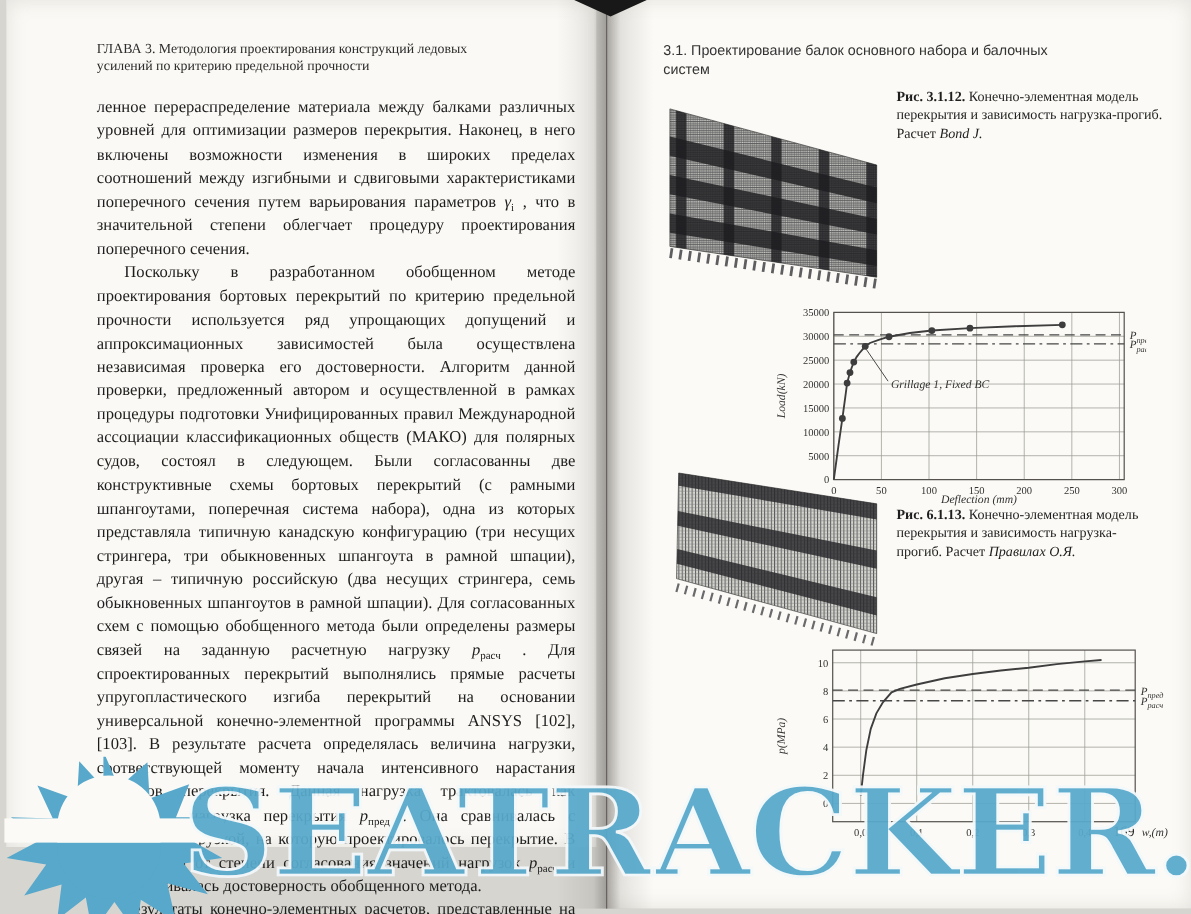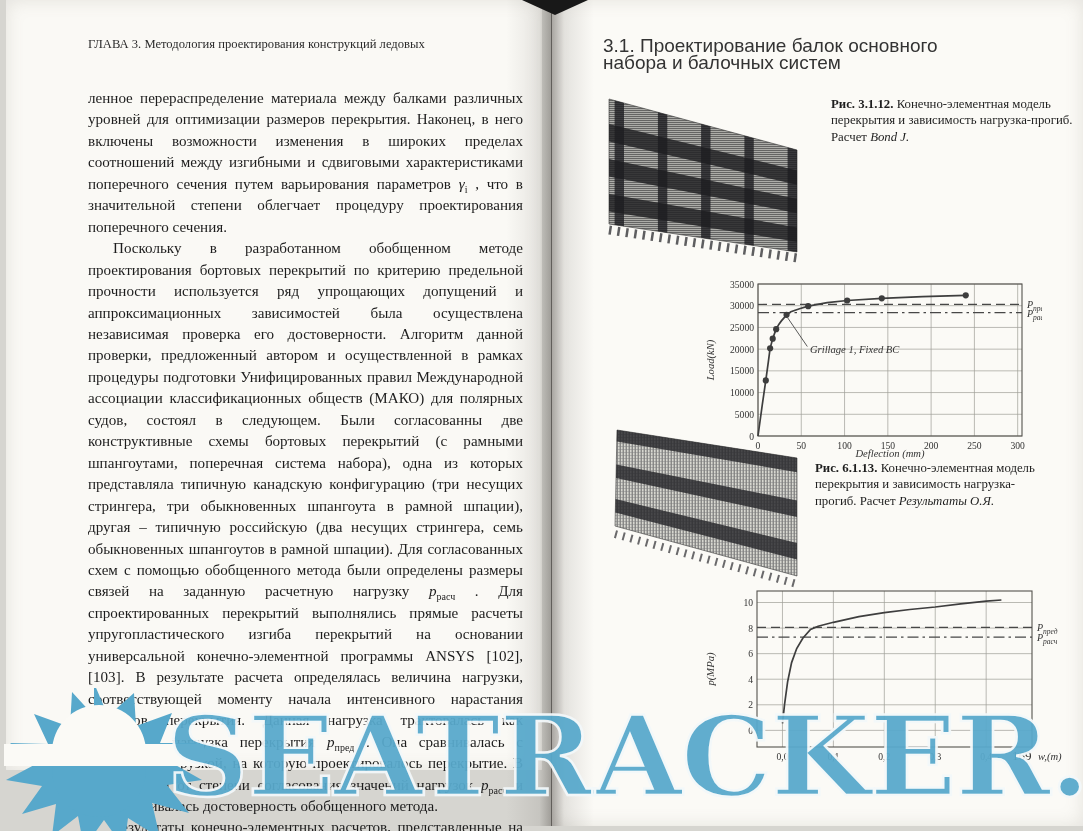--- a/index.html
+++ b/index.html
@@ -8,21 +8,21 @@
   .abs{position:absolute;}
   .page{background:#faf9f5;box-shadow:inset 0 0 18px rgba(120,115,105,.18);}
   .page-left{left:6px;top:0;width:536px;height:770px;font-family:Liberation Serif, serif;}
   .page-right{left:552px;top:0;width:531px;height:826px;background:#fbfaf6;}
   .gutter{left:506px;top:0;width:88px;height:826px;z-index:5;pointer-events:none;
     background:linear-gradient(to right,rgba(60,55,50,0) 0%,rgba(60,55,50,.10) 38%,rgba(60,55,50,.38) 53%,rgba(60,55,50,.12) 66%,rgba(60,55,50,0) 100%);}
   .gutter-line{left:551px;top:0;width:1px;height:826px;background:rgba(45,42,40,.55);z-index:6;}
   .binding-wedge{left:522px;top:0;width:0;height:0;z-index:7;
     border-left:33px solid transparent;border-right:33px solid transparent;border-top:15px solid #181818;}
   .run-head{font-size:12.6px;line-height:16px;color:#2c2c2c;}
-  .run-head-sans{font-family:"Liberation Sans",sans-serif;font-size:19px;line-height:17px;color:#333;}
+  .run-head-sans{font-family:"Liberation Sans",sans-serif;font-size:13px;line-height:17px;color:#333;}
   .bodytext{left:82px;top:88px;width:435px;font-size:15.1px;line-height:21.45px;
     color:#1d1d1d;text-align:justify;hyphens:auto;}
   .bodytext p{margin:0;}
   .bodytext p.indent{text-indent:25px;}
   .var{font-style:italic;}
   sub.vsub{font-size:10px;line-height:0;}
   .pagenum{font-size:13px;color:#2a2a2a;}
   .caption{font-size:12.8px;line-height:16.4px;color:#1e1e1e;}
   
   .grid{stroke:#9e9e96;stroke-width:0.7;}
@@ -42,20 +42,21 @@
     font-family:"DejaVu Serif",serif;font-weight:bold;font-size:110px;letter-spacing:-1px;
     color:#58a9cc;-webkit-text-stroke:2.5px #f3f8fa;opacity:.94;transform:scaleX(1.04);transform-origin:left;}
   .wm-sun{left:4px;top:688px;z-index:59;pointer-events:none;}
 </style>
 </head>
 <body>
 
 <div class="abs page page-left">
   <div class="abs run-head" style="left:82px;top:36px;width:440px;">
     <div>ГЛАВА 3. Методология проектирования конструкций ледовых</div>
+    <div>усилений по критерию предельной прочности</div>
   </div>
 
   <div class="abs bodytext">
       <p class="para">ленное перераспределение материала между балками различных уровней для оптимизации размеров перекрытия. Наконец, в него включены возможности изменения в широких пределах соотношений между изгибными и сдвиговыми характеристиками поперечного сечения путем варьирования параметров <span class="var">γ</span><sub class="vsub">i</sub> , что в значительной степени облегчает процедуру проектирования поперечного сечения.</p>
       <p class="para indent">Поскольку в разработанном обобщенном методе проектирования бортовых перекрытий по критерию предельной прочности используется ряд упрощающих допущений и аппроксимационных зависимостей была осуществлена независимая проверка его достоверности. Алгоритм данной проверки, предложенный автором и осуществленной в рамках процедуры подготовки Унифицированных правил Международной ассоциации классификационных обществ (МАКО) для полярных судов, состоял в следующем. Были согласованны две конструктивные схемы бортовых перекрытий (с рамными шпангоутами, поперечная система набора), одна из которых представляла типичную канадскую конфигурацию (три несущих стрингера, три обыкновенных шпангоута в рамной шпации), другая – типичную российскую (два несущих стрингера, семь обыкновенных шпангоутов в рамной шпации). Для согласованных схем с помощью обобщенного метода были определены размеры связей на заданную расчетную нагрузку <span class="var">p</span><sub class="vsub">расч</sub> . Для спроектированных перекрытий выполнялись прямые расчеты упругопластического изгиба перекрытий на основании универсальной конечно-элементной программы ANSYS [102], [103]. В результате расчета определялась величина нагрузки, соответствующей моменту начала интенсивного нарастания прогибов перекрытия. Данная нагрузка трактовалась как предельная нагрузка перекрытия <span class="var">p</span><sub class="vsub">пред</sub> . Она сравнивалась с расчетной нагрузкой, на которую проектировалось перекрытие. В зависимости от степени согласования значений нагрузок <span class="var">p</span><sub class="vsub">расч</sub> и <span class="var">p</span><sub class="vsub">пред</sub> оценивалась достоверность обобщенного метода.</p>
       <p class="para indent">Результаты конечно-элементных расчетов, представленные на рис. 3.1.12 и 3.1.13, продемонстрировали практически идеальное согласование предельных и расчетных нагрузок. Наблюдаемое превышение предельной нагрузки над расчетной (соответственно 7 % и 10 %) объясняется влиянием фактора упрочнения материала, учитываемого в конечно- элементных расчетах и сознательно игнорируемого в обобщенном методе в связи с традиционными требованиями к консервативности расчетных процедур, используемых в Правилах классификационных обществ. Таким образом, получено полноценное подтверждение достоверности разработанного обобщенного метода проектирования бортовых перекрытий по критерию предельной прочности.</p>
     </div>
 
   <div class="abs pagenum" style="left:82px;top:756px;">168</div>
 </div>
@@ -78,21 +79,21 @@
     <polygon points="4,65 192,105 192,119.2 4,82.5" fill="#232326" opacity="0.85"></polygon>
     <polygon points="4,100 192,133.5 192,147.8 4,117.5" fill="#232326" opacity="0.85"></polygon>
     <polygon points="9.6,6.5 19,9.1 19,132.2 9.6,130.8" fill="#1d1d20" opacity="0.8"></polygon>
     <polygon points="52.9,18.3 62.3,20.8 62.3,138.7 52.9,137.3" fill="#1d1d20" opacity="0.8"></polygon>
     <polygon points="96.1,30 105.5,32.5 105.5,145.1 96.1,143.7" fill="#1d1d20" opacity="0.8"></polygon>
     <polygon points="139.4,41.7 148.8,44.3 148.8,151.6 139.4,150.2" fill="#1d1d20" opacity="0.8"></polygon>
     <polygon points="182.6,53.5 192,56 192,158 182.6,156.6" fill="#1d1d20" opacity="0.8"></polygon>
     <path d="M4,136 L192,164" stroke="#2a2a2e" stroke-width="9" stroke-dasharray="2.5 6" opacity="0.75"></path>
   </svg>
 
-  <p class="abs caption" style="left:263px;top:80px;width:252px;margin:16px;"><b>Рис. 3.1.12.</b> Конечно-элементная модель перекрытия и зависимость нагрузка-прогиб. Расчет <i>Bond J.</i></p>
+  <p class="abs caption" style="left:263px;top:80px;width:252px;margin:0;"><b>Рис. 3.1.12.</b> Конечно-элементная модель перекрытия и зависимость нагрузка-прогиб. Расчет <i>Bond J.</i></p>
 
   <svg class="abs" style="left:150px;top:276px;" width="340" height="185">
       <line x1="56" y1="8" x2="56" y2="160" class="grid"></line>
       <line x1="99.27868852459017" y1="8" x2="99.27868852459017" y2="160" class="grid"></line>
       <line x1="142.55737704918033" y1="8" x2="142.55737704918033" y2="160" class="grid"></line>
       <line x1="185.8360655737705" y1="8" x2="185.8360655737705" y2="160" class="grid"></line>
       <line x1="229.11475409836063" y1="8" x2="229.11475409836063" y2="160" class="grid"></line>
       <line x1="272.39344262295083" y1="8" x2="272.39344262295083" y2="160" class="grid"></line>
       <line x1="315.672131147541" y1="8" x2="315.672131147541" y2="160" class="grid"></line>
       <line x1="56" y1="160" x2="320" y2="160" class="grid"></line>
@@ -147,21 +148,21 @@
         <path d="M0 1.5H3 M0 4.5H3" stroke="#7d7d80" stroke-width="0.45"></path>
       </pattern>
     </defs>
     <polygon points="10,6 190,34 190,152 8,102" fill="url(#m2)" stroke="#3a3a3a" stroke-width="0.6"></polygon>
     <polygon points="10,6 190,34 190,48.2 9.8,17.5" fill="#27272b" opacity="0.82"></polygon>
     <polygon points="9.3,40.6 190,76.5 190,93 9,54" fill="#27272b" opacity="0.82"></polygon>
     <polygon points="8.6,75.1 190,119 190,135.5 8.3,88.6" fill="#27272b" opacity="0.82"></polygon>
     <path d="M8,110 L190,160" stroke="#2d2d31" stroke-width="8" stroke-dasharray="2 6" opacity="0.7"></path>
   </svg>
 
-  <p class="abs caption" style="left:263px;top:460px;width:240px;margin:0;"><b>Рис. 6.1.13.</b> Конечно-элементная модель перекрытия и зависимость нагрузка-прогиб. Расчет <i>Результаты О.Я.</i></p>
+  <p class="abs caption" style="left:263px;top:460px;width:240px;margin:0;"><b>Рис. 6.1.13.</b> Конечно-элементная модель перекрытия и зависимость нагрузка-прогиб. Расчет <i>Правилах О.Я.</i></p>
 
   <svg class="abs" style="left:150px;top:583px;" width="375" height="200">
       <line x1="80.46296296296296" y1="8" x2="80.46296296296296" y2="164" class="grid"></line>
       <line x1="131.38888888888889" y1="8" x2="131.38888888888889" y2="164" class="grid"></line>
       <line x1="182.31481481481478" y1="8" x2="182.31481481481478" y2="164" class="grid"></line>
       <line x1="233.2407407407407" y1="8" x2="233.2407407407407" y2="164" class="grid"></line>
       <line x1="284.16666666666663" y1="8" x2="284.16666666666663" y2="164" class="grid"></line>
       <line x1="55" y1="147.37704918032787" x2="330" y2="147.37704918032787" class="grid"></line>
       <line x1="55" y1="121.80327868852457" x2="330" y2="121.80327868852457" class="grid"></line>
       <line x1="55" y1="96.22950819672131" x2="330" y2="96.22950819672131" class="grid"></line>

